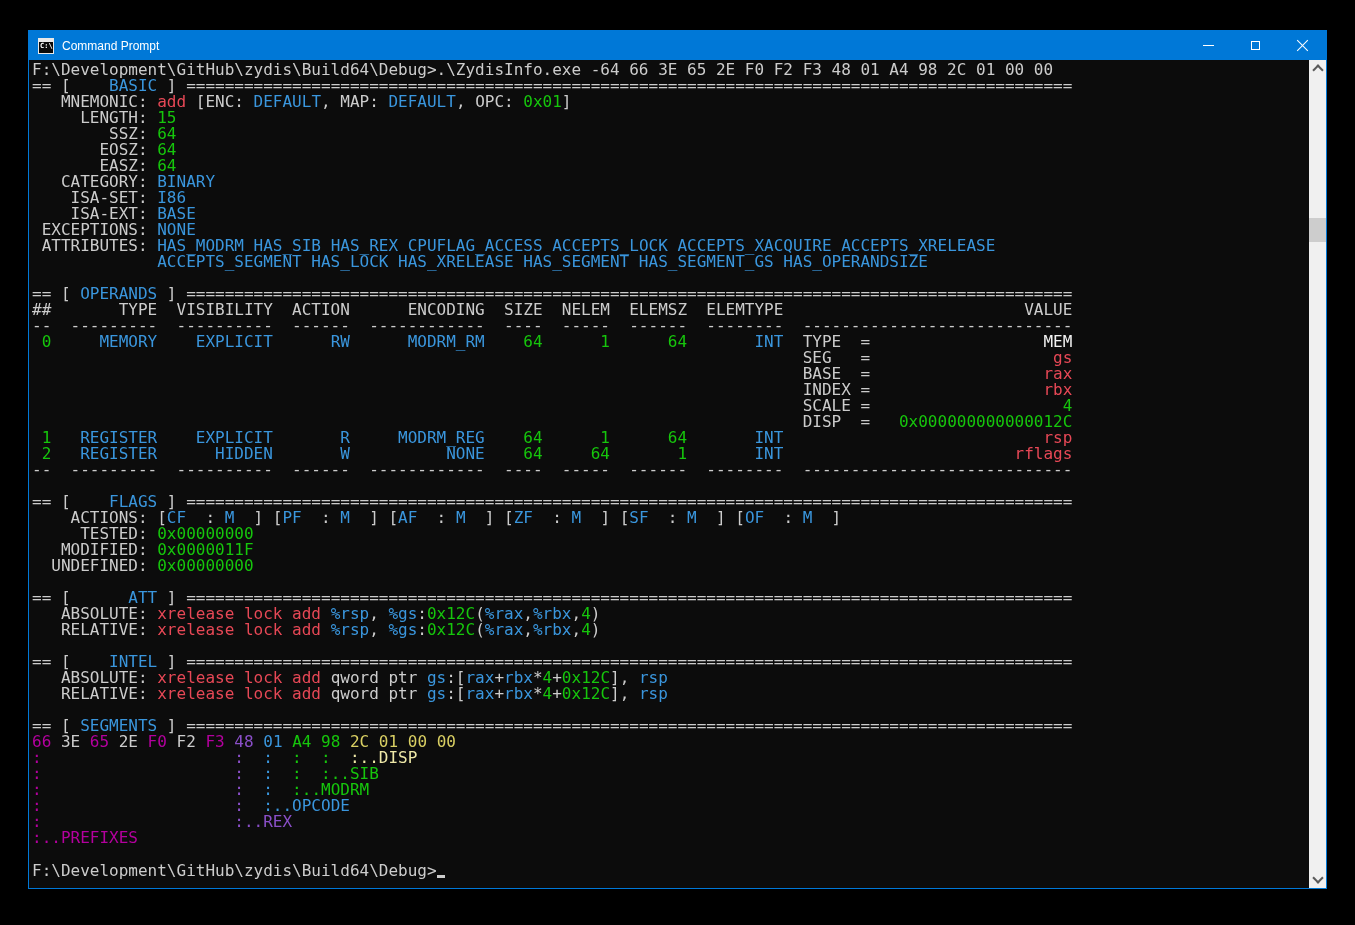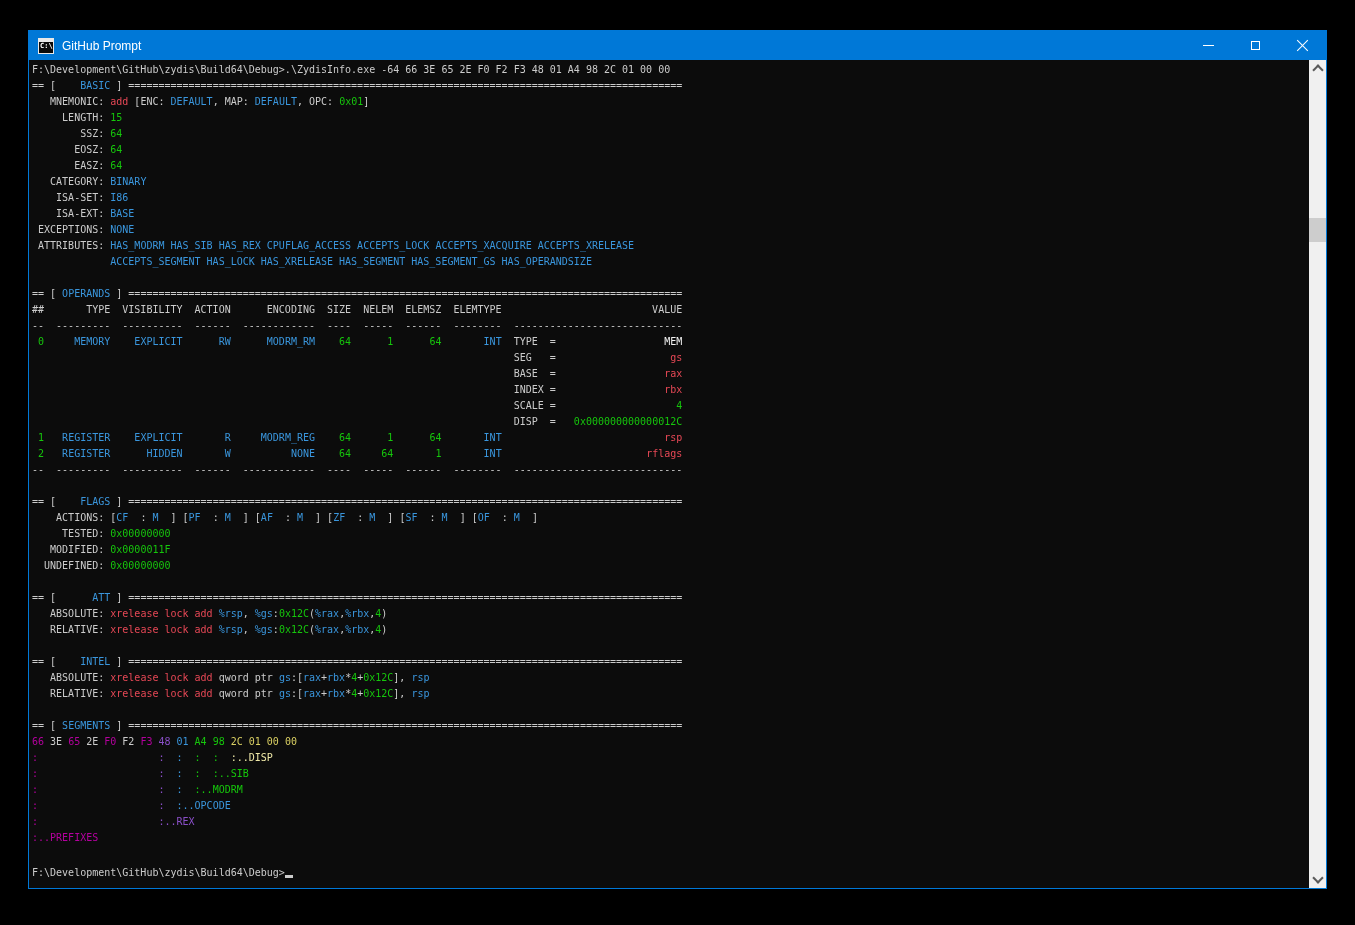--- a/index.html
+++ b/index.html
@@ -12,40 +12,40 @@
   .wtitle{color:#ffffff;font-size:12px;margin-left:8px;white-space:nowrap;}
   .capbtns{margin-left:auto;display:flex;height:100%;}
   .capbtn{width:47px;height:100%;display:flex;align-items:center;justify-content:center;}
   .glyph-min{width:11px;height:1px;background:#fff;}
   .glyph-max{width:9px;height:9px;border:1px solid #fff;box-sizing:border-box;}
   .glyph-close{position:relative;width:13px;height:13px;}
   .glyph-close::before,.glyph-close::after{content:"";position:absolute;left:-1px;top:6px;width:15px;height:1px;background:#fff;}
   .glyph-close::before{transform:rotate(45deg);}
   .glyph-close::after{transform:rotate(-45deg);}
   .console{position:absolute;left:1px;top:29px;right:18px;bottom:1px;overflow:hidden;
-           font-family:"DejaVu Sans Mono","Liberation Mono",monospace;font-size:10px;line-height:16px;
+           font-family:"DejaVu Sans Mono","Liberation Mono",monospace;font-size:16px;line-height:16px;
            white-space:pre;color:#CCCCCC;padding:2px 0 0 2px;}
   .line{height:16px;}
   .cursor{display:inline-block;width:8px;height:13px;border-bottom:3px solid #CCCCCC;vertical-align:-2px;}
   .scrollbar{position:absolute;top:29px;right:0;bottom:0;width:17px;background:#F0F0F0;}
   .sb-btn{position:absolute;left:0;width:17px;height:17px;display:flex;align-items:center;justify-content:center;}
   .sb-up{top:0;}
   .sb-down{bottom:0;}
   .chev{width:6px;height:6px;border-left:2px solid #5a5a5a;border-top:2px solid #5a5a5a;}
   .chev-up{transform:rotate(45deg) ;margin-top:3px;}
   .chev-down{transform:rotate(225deg);margin-bottom:3px;}
   .sb-thumb{position:absolute;left:0;width:17px;background:#CDCDCD;}
 </style>
 </head>
 <body>
 
 <div class="window">
   <div class="titlebar">
     <div class="cmdicon"></div>
-    <div class="wtitle">GitHub Prompt</div>
+    <div class="wtitle">Command Prompt</div>
     <div class="capbtns">
       <div class="capbtn">
           <div class="glyph-min"></div>
         </div>
       <div class="capbtn">
           <div class="glyph-max"></div>
         </div>
       <div class="capbtn">
           <div class="glyph-close"></div>
         </div>

